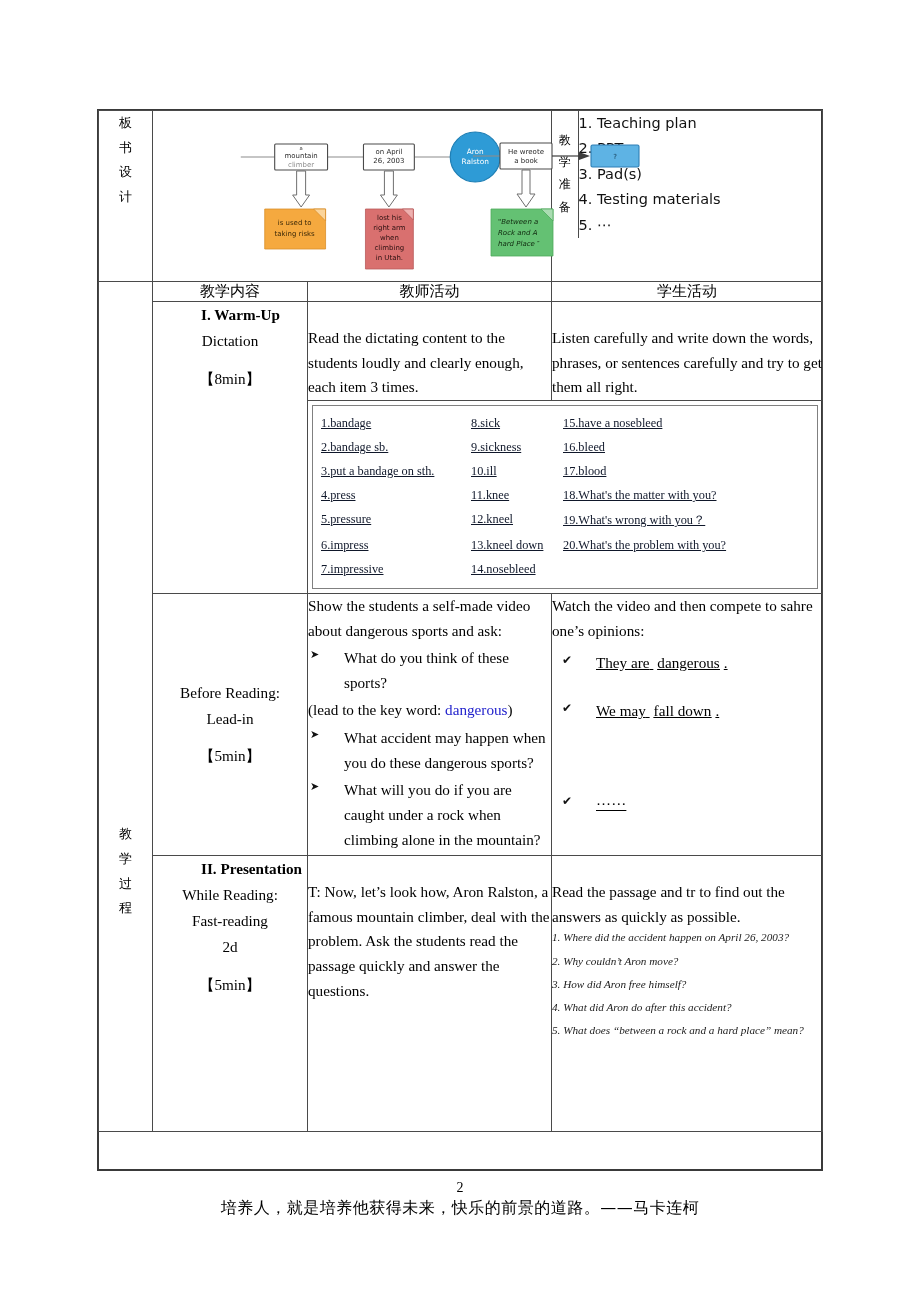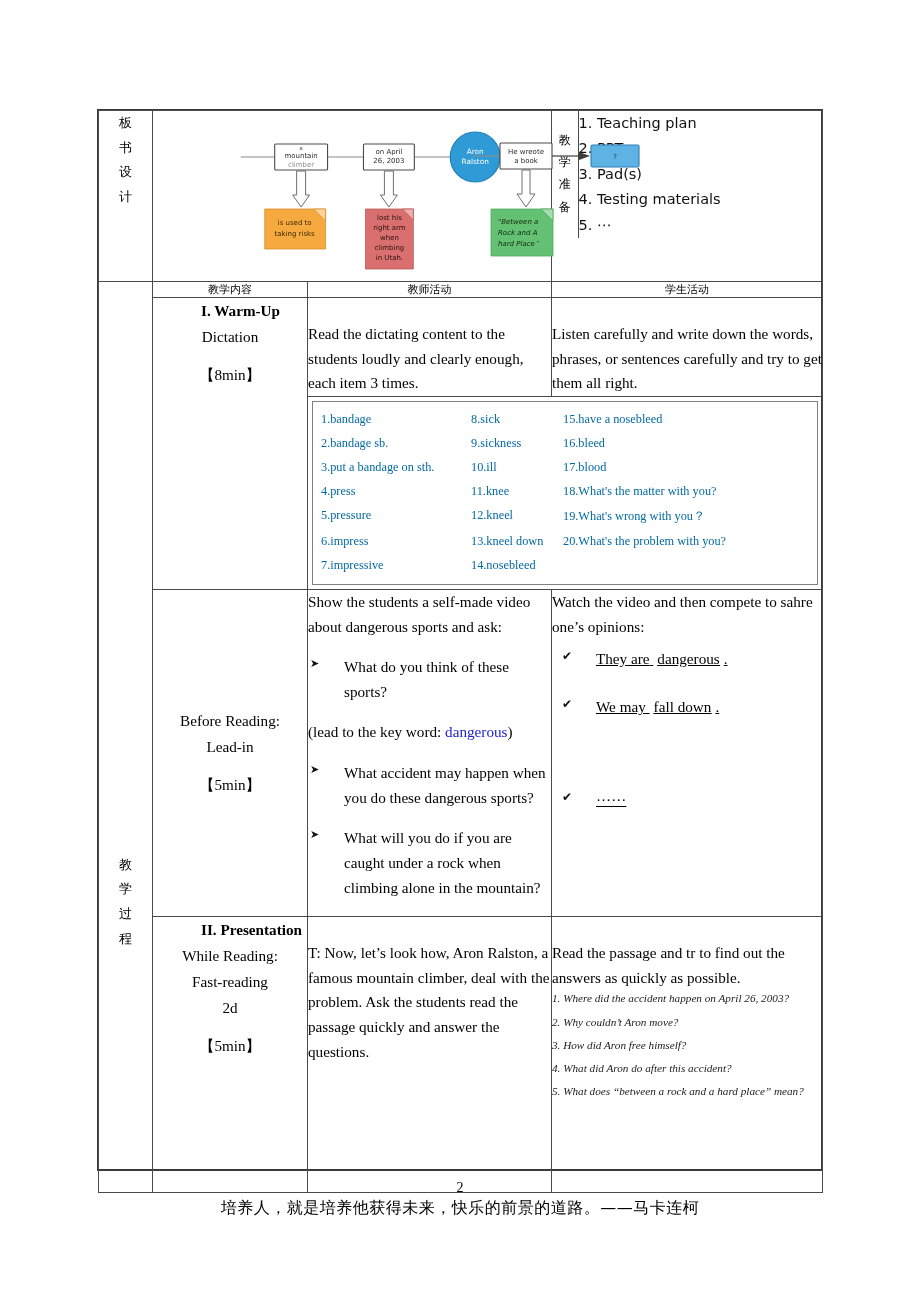--- a/index.html
+++ b/index.html
@@ -58,21 +58,21 @@
     font-size:14.5px;
     line-height:1.75;
     color:#111;
   }
   .prep div{white-space:nowrap;}
 
   
   .colhead{
     text-align:center;
     font-family:"DejaVu Sans", sans-serif;
-    font-size:11px;
+    font-size:15px;
     padding:9px 0 9px 0;
     font-weight:400;
   }
 
   
   .cell{
     padding:7px 9px 7px 10px;
     font-size:15.2px;
     line-height:1.62;
   }
@@ -87,35 +87,36 @@
 
   
   .vocab-wrap{
     border:1px solid #808080;
     margin:2px 2px 2px 2px;
     padding:6px 4px 6px 8px;
   }
   .vocab{
     width:100%;
     border-collapse:collapse;
-    color:#0369a1;
+    color:#0f172a;
     font-size:12.3px;
     font-family:"Liberation Serif", serif;
+    text-decoration:underline;
   }
   .vocab td{border:none;padding:4.5px 0 4.5px 0;vertical-align:top;}
   .vocab .c1{width:150px;}
   .vocab .c2{width:92px;}
   .vocab .c3{width:auto;}
 
   
   ul.arrow{list-style:none;margin:2px 0 0 0;padding:0;}
   ul.arrow li{
     position:relative;
     padding-left:36px;
-    margin:16px 0;
+    margin:3px 0;
     line-height:1.62;
   }
   ul.arrow li:before{
     content:"\27A4";
     position:absolute;left:2px;top:0px;
     font-size:11px;color:#111;
   }
   ul.check{list-style:none;margin:8px;padding:0;text-decoration:underline;}
   ul.check li{
     position:relative;

